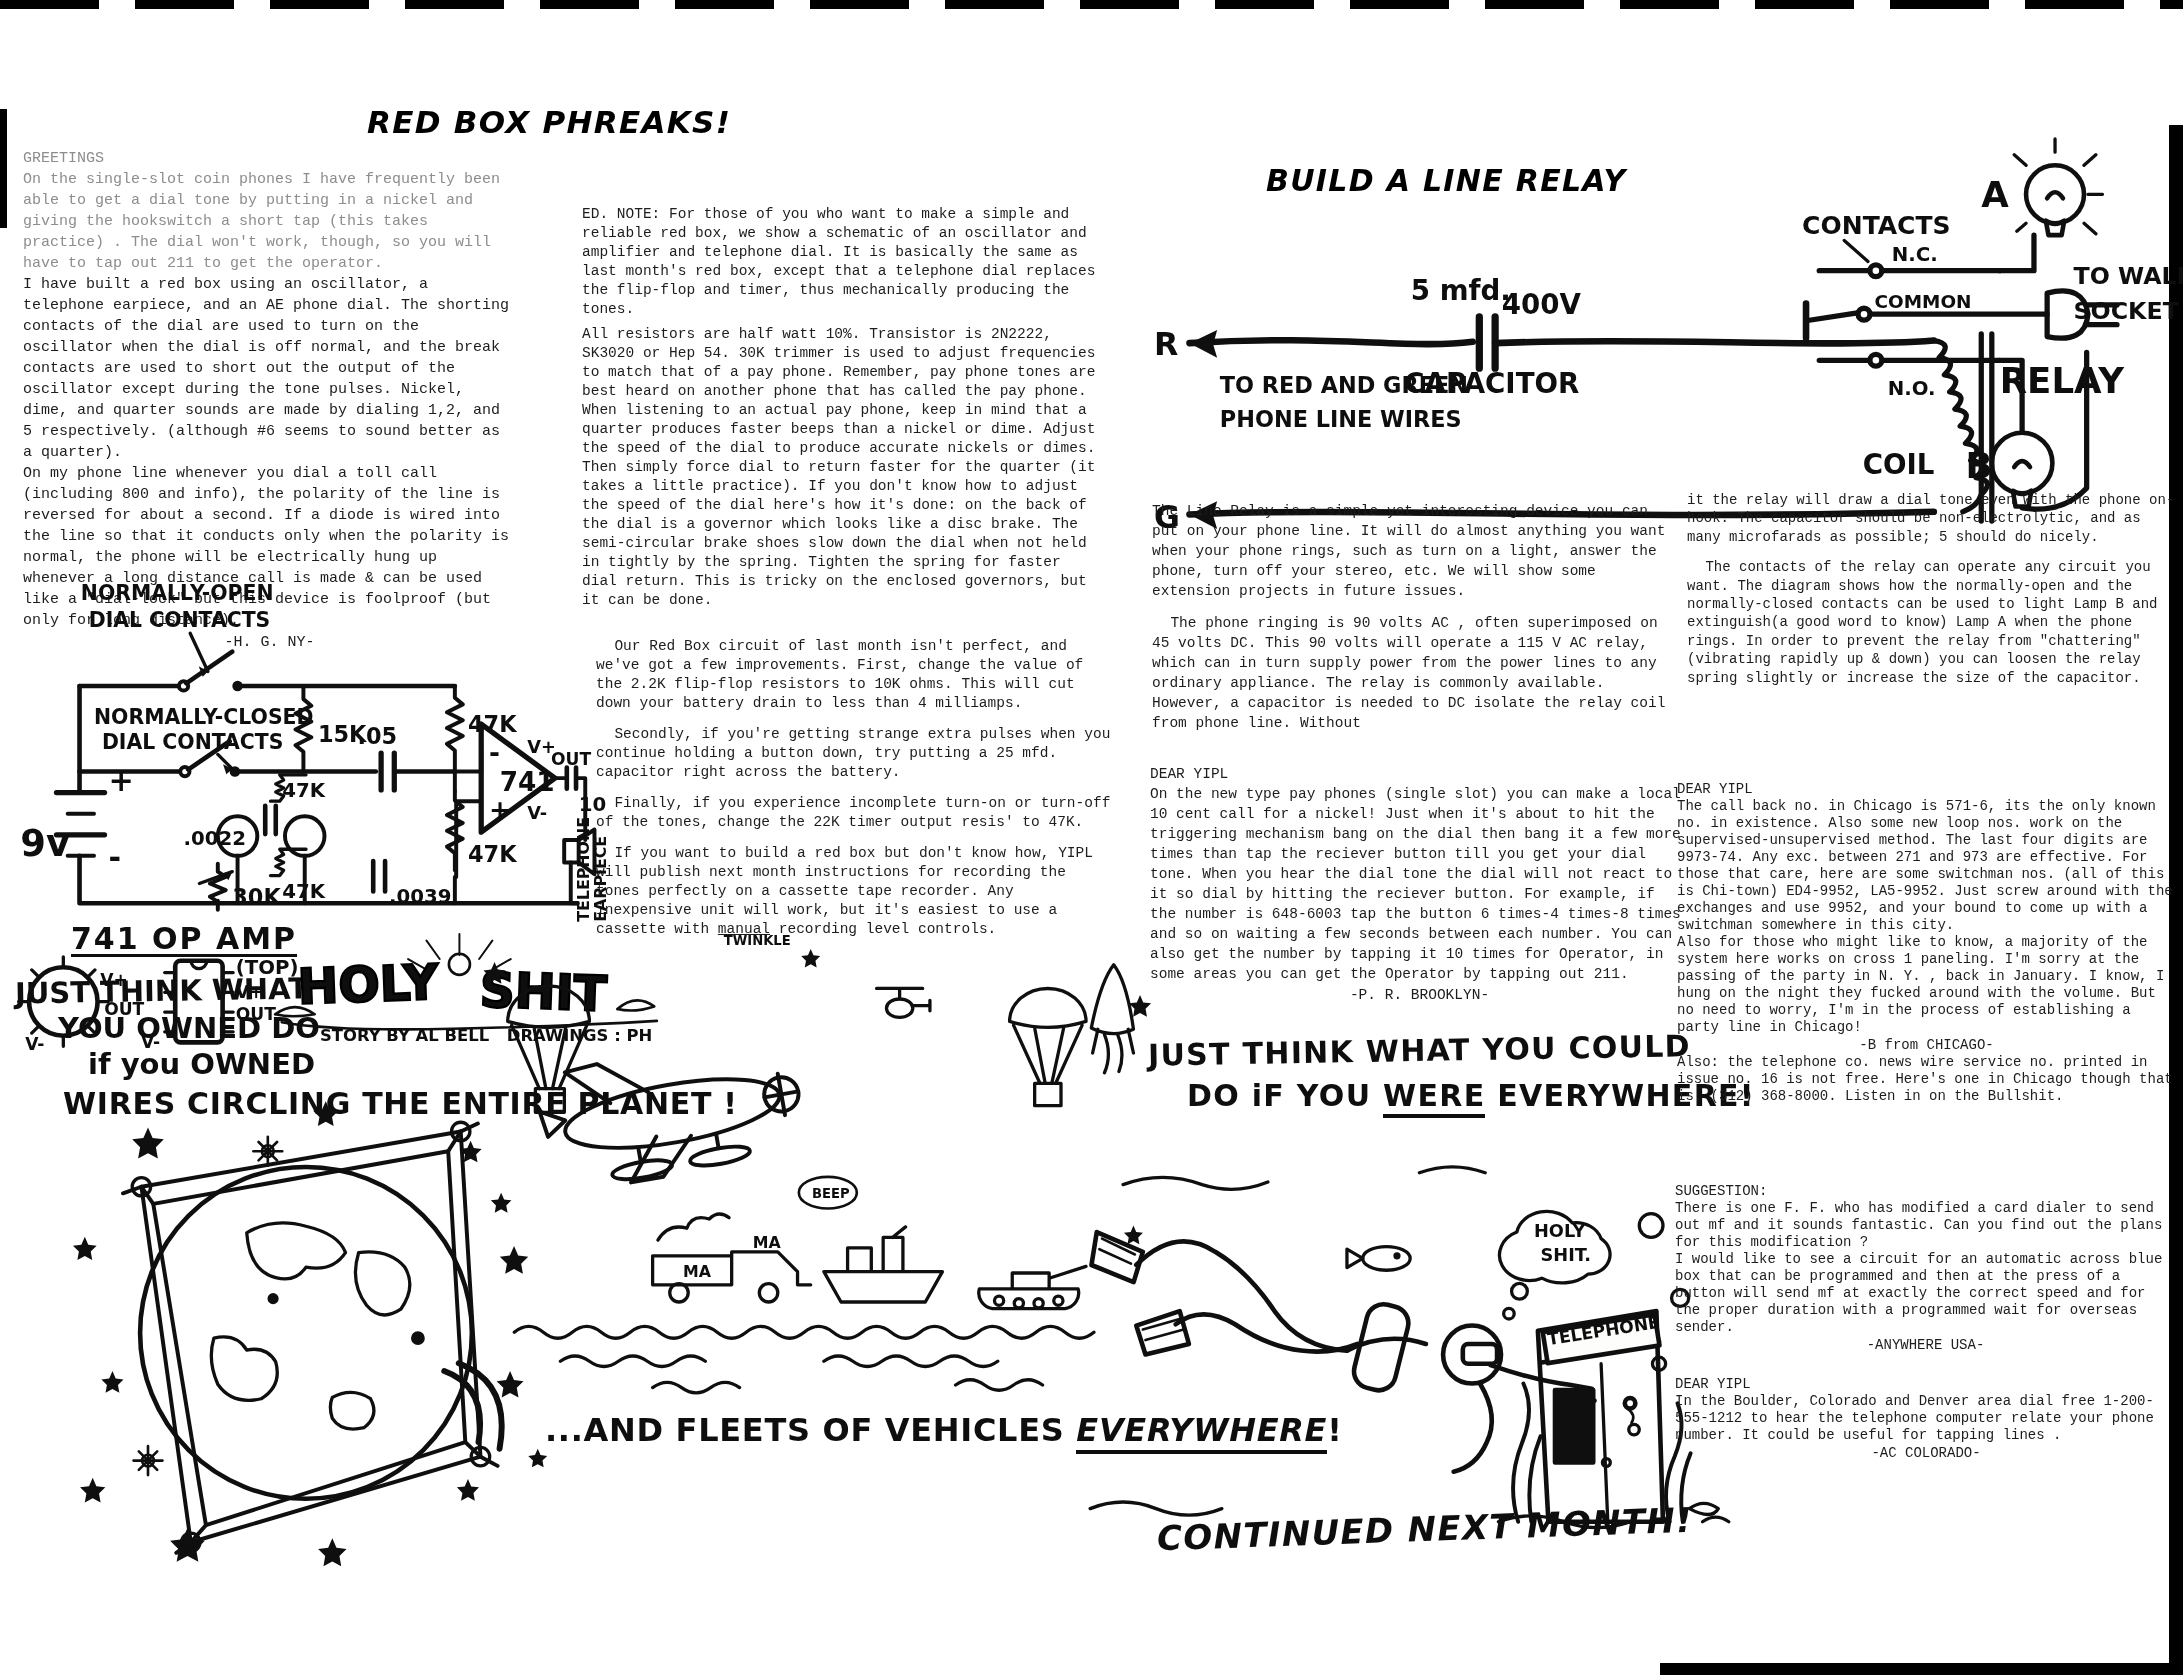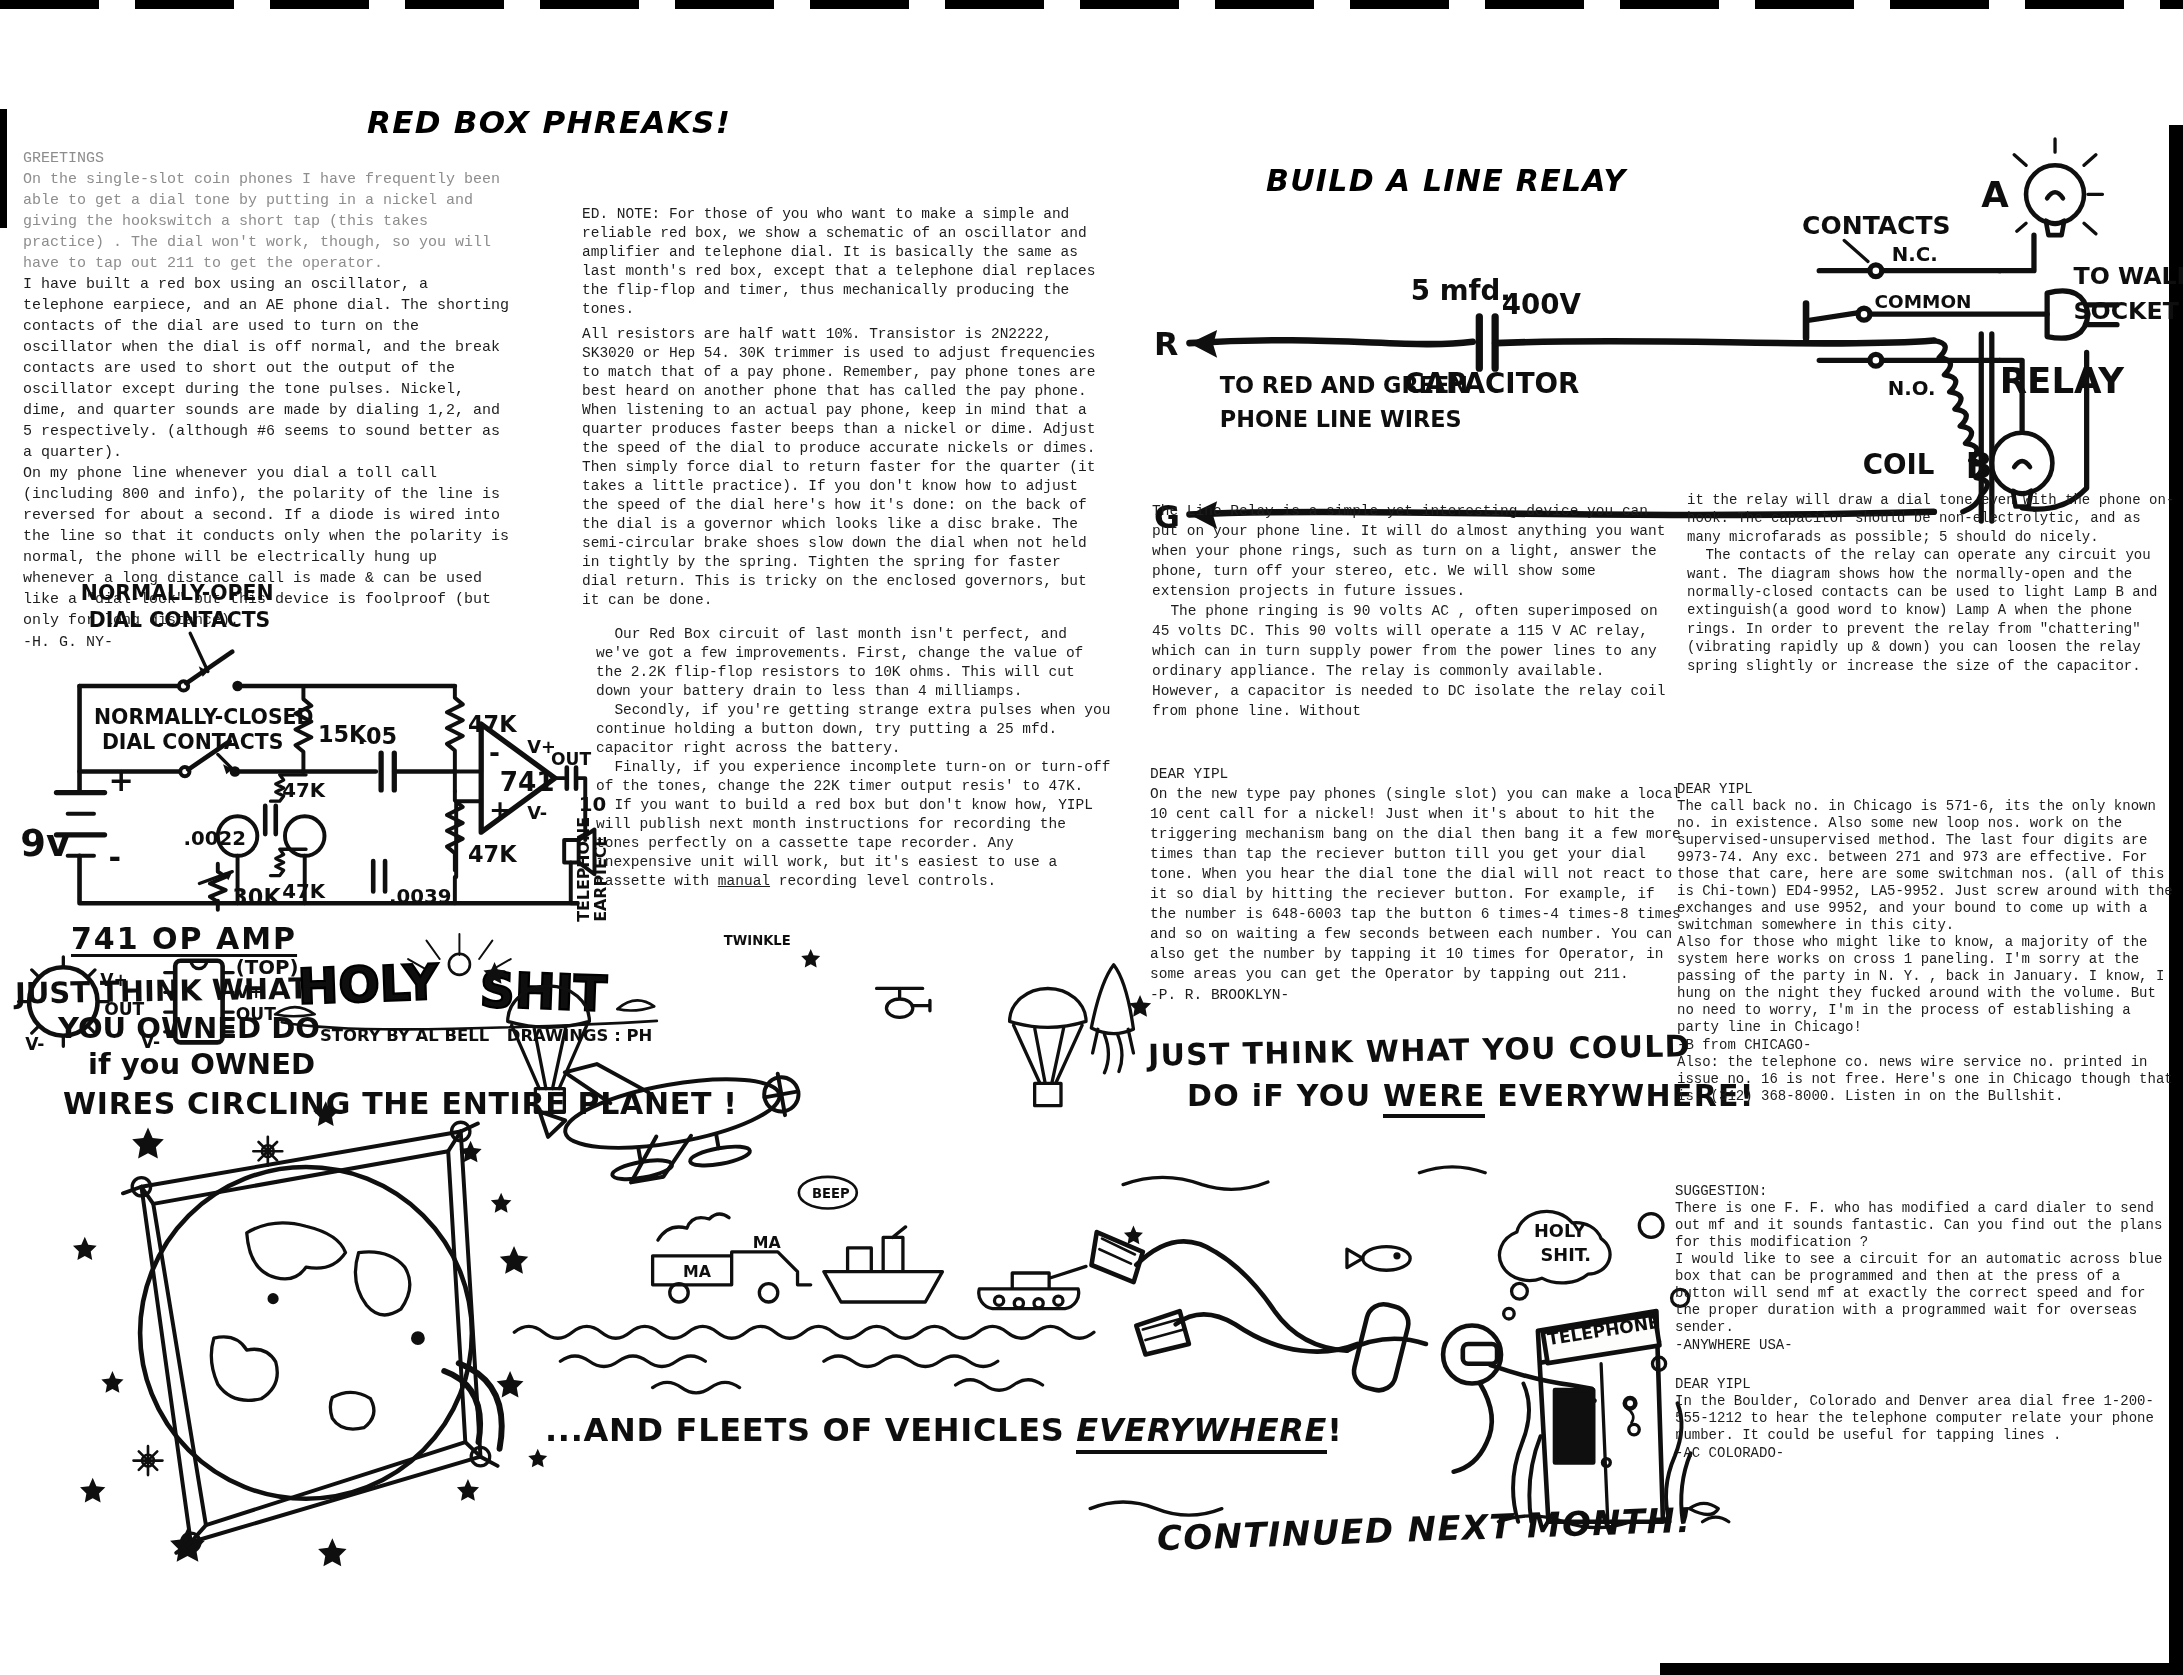--- a/index.html
+++ b/index.html
@@ -2,23 +2,23 @@
 <html style="font-size:10.5px"><head>
 <meta charset="utf-8">
 <style>
   html,body{margin:0;padding:0;background:#e8e8e4;}
   #page{position:relative;width:2183px;height:1675px;background:#ffffff;overflow:hidden;
         font-family:"Liberation Mono",monospace;color:#1c1c1c;}
   .abs{position:absolute;}
   .mono{font-family:"Liberation Mono",monospace;color:#1d1d1d;}
   .hand{font-family:"DejaVu Sans",sans-serif;font-weight:700;color:#0e0e0e;}
   .para{margin:0;}
-  .ind{text-indent:18.4px;}
+  .ind{text-indent:18.4px;margin-top:12px;}
   .gap{margin-top:6px;}
-  .sign{text-align:left;margin-top:1.3px;}
+  .sign{text-align:center;margin-top:1.3px;}
   .faded{color:#8d8d8d;}
   .title-hand{font-family:"DejaVu Sans",sans-serif;font-weight:800;font-style:italic;letter-spacing:1.3px;color:#000;}
   .u-thick{border-bottom:4.6px solid #0e0e0e;padding-bottom:0.7px;}
   .u-word{text-decoration:underline;}
   svg{overflow:visible;}
   svg text{font-family:"DejaVu Sans",sans-serif;font-weight:700;fill:#0e0e0e;}
   .sketch{stroke:#0f0f0f;fill:none;stroke-linecap:round;stroke-linejoin:round;}
   .scan{background:#000;}
 </style>
 </head>

